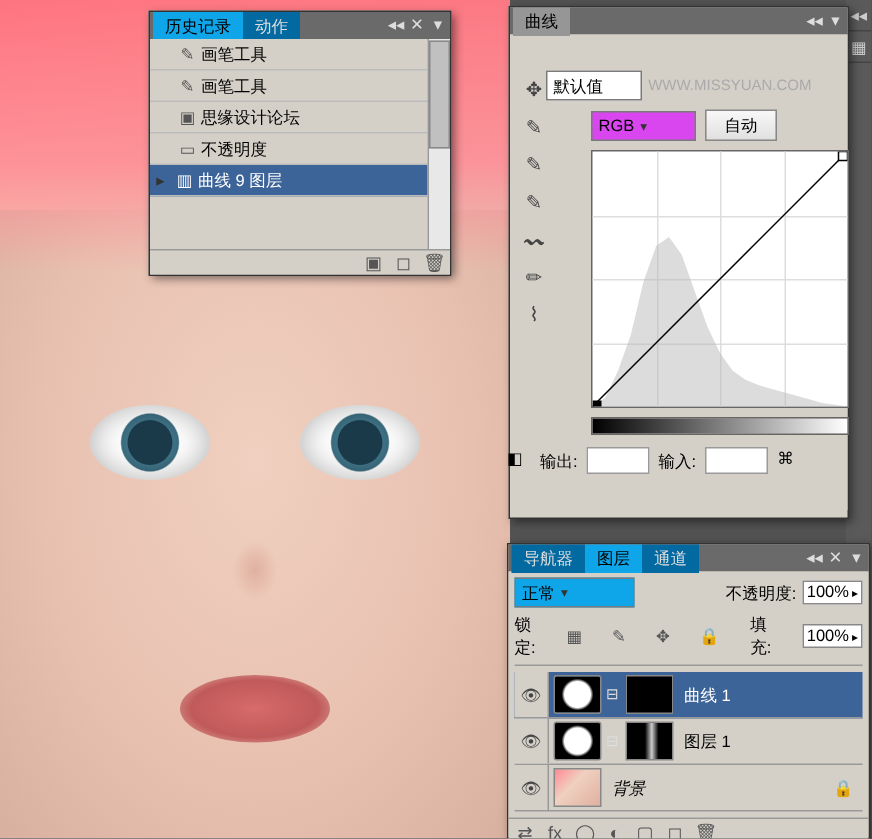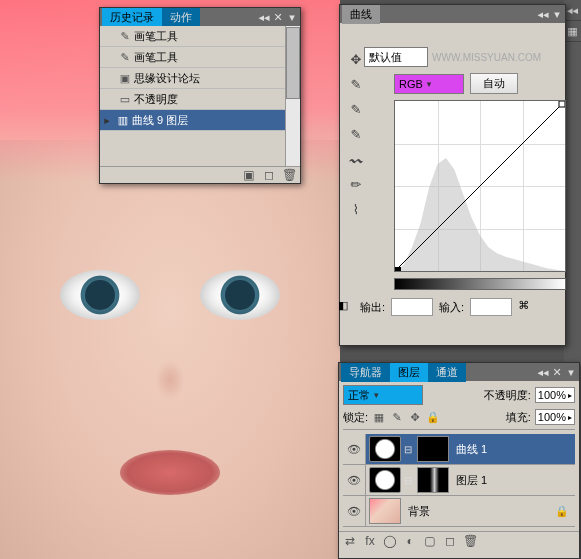--- a/index.html
+++ b/index.html
@@ -51,35 +51,35 @@
 .io-row{display:flex;align-items:center;gap:6px;font-size:11px;margin-left:-26px}
 .io-row .ico{width:16px;height:16px;display:inline-block}
 .io-row input{width:36px;border:1px solid #999;height:14px}
 .layers{left:338px;top:362px;width:240px;height:195px}
 .layers .body{background:#d4d0c8;padding:4px}
 .blend-row{display:flex;align-items:center;gap:4px;margin-bottom:4px}
 .dropdown.blend{width:70px;background:#0ea5e9}
 .opacity-label{margin-left:auto;font-size:11px}
 .val-box{border:1px solid #888;background:#fff;padding:1px 2px;font-size:11px;display:inline-flex;align-items:center}
 .val-box .arr{font-size:8px;margin-left:2px}
-.lock-row{display:flex;align-items:center;gap:4px;font-size:11px;margin-bottom:4px;border-bottom:1px solid #999;padding-bottom:4px}
+.lock-row{display:flex;align-items:center;gap:20px;font-size:11px;margin-bottom:4px;border-bottom:1px solid #999;padding-bottom:4px}
 .lock-row .ico{width:14px;height:14px;display:inline-flex;align-items:center;justify-content:center;color:#555;cursor:pointer}
 .layer-list{background:#d4d0c8}
 .layer-row{display:flex;align-items:center;height:30px;border-bottom:1px solid #999}
 .layer-row.sel{background:#3d6499;color:#fff}
 .vis{width:22px;height:30px;display:flex;align-items:center;justify-content:center;border-right:1px solid #999;cursor:pointer;background:#d4d0c8;color:#444}
 .layer-row.sel .vis{background:#d4d0c8}
 .thumb{width:30px;height:24px;border:1px solid #888;margin:0 3px;background:#fff;display:inline-block}
 .thumb.adj{background:radial-gradient(circle,#fff 45%,#000 55%);border-radius:2px}
 .thumb.mask{background:#000}
 .thumb.mask.partial{background:linear-gradient(90deg,#000 40%,#888 50%,#ccc 55%,#000 70%)}
 .thumb.bg{background:linear-gradient(135deg,#ff8a95 0%,#f0d0c0 40%,#e0b0a0 100%)}
 .link-ico{width:10px;font-size:10px;color:#ddd}
 .layer-name{margin-left:4px;font-size:11px}
-.layer-name.bg{}
+.layer-name.bg{font-style:italic}
 .lock-ico{margin-left:auto;margin-right:6px;font-size:11px}
 .layers-footer{height:18px;background:#d4d0c8;border-top:1px solid #999;display:flex;align-items:center;padding:0 4px;gap:6px}
 .layers-footer span{width:14px;height:14px;color:#555;font-size:12px;text-align:center;cursor:pointer}
 .vstrip{position:absolute;right:0;top:0;width:17px;height:559px;background:#5a5a5a}
 .vstrip .vico{width:17px;height:20px;display:flex;align-items:center;justify-content:center;color:#ccc;font-size:11px;cursor:pointer;border-bottom:1px solid #444}
 </style>
 </head>
 <body>
 
 <div class="canvas">

